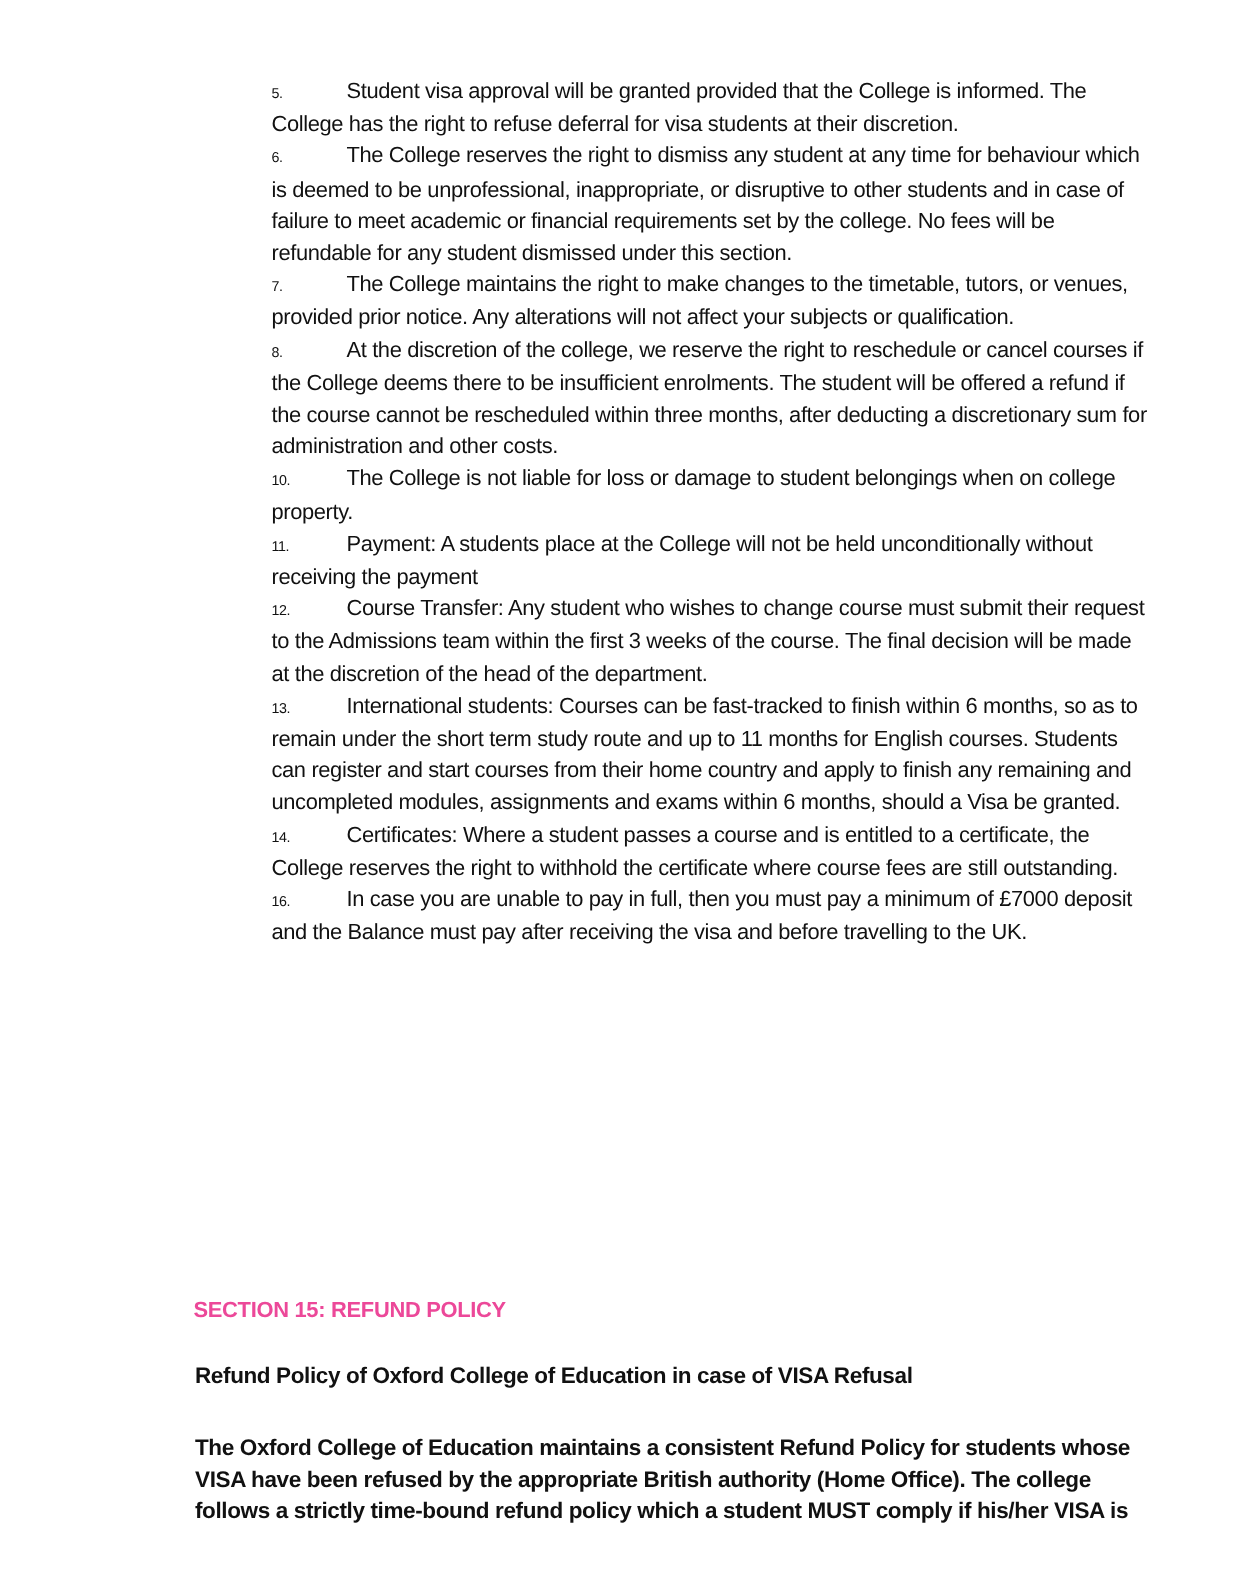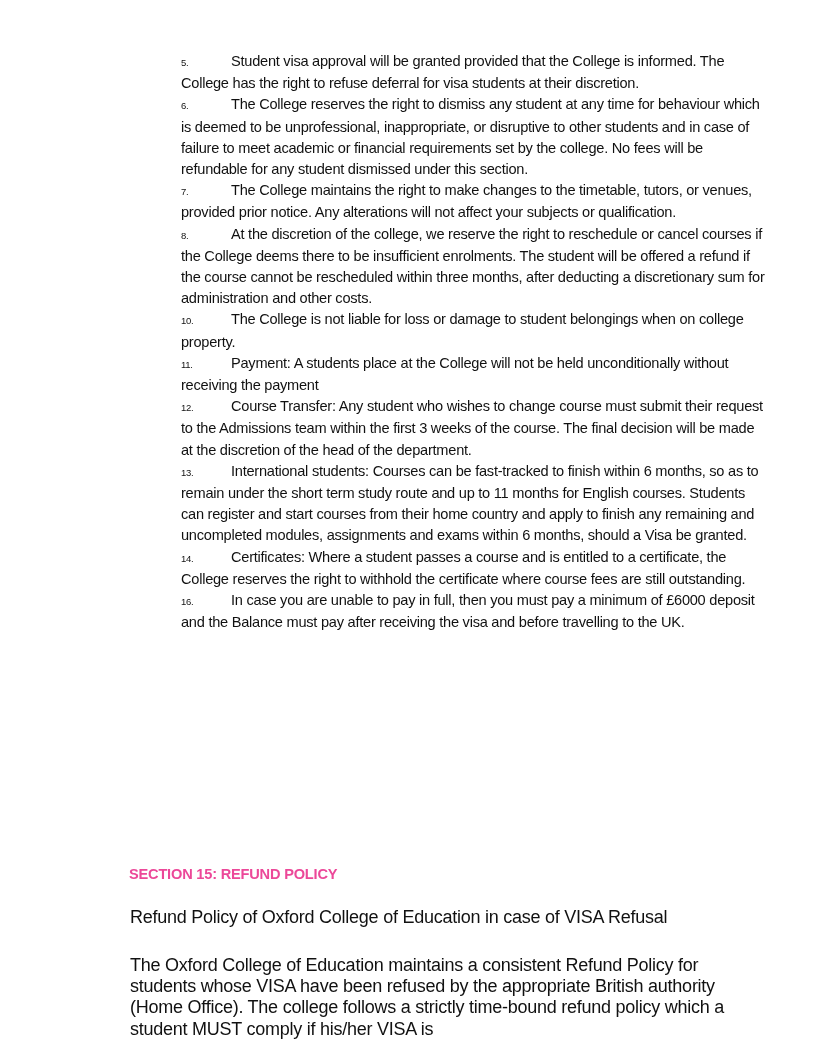--- a/index.html
+++ b/index.html
@@ -17,38 +17,38 @@
     display: inline-block; width: 50px; font-size: 9.5px;
     vertical-align: baseline;
   }
   .section-heading {
     position: absolute; left: 98px; top: 866px;
     font-size: 14.6px; font-weight: bold; color: #ec4899;
     letter-spacing: -0.2px;
   }
   .para {
     position: absolute; left: 99px; width: 635px;
-    font-size: 18px; line-height: 21.2px; letter-spacing: -0.25px;
+    font-size: 15px; line-height: 21.2px; letter-spacing: -0.25px; font-weight: bold;
   }
   .p1 { top: 907px; }
   .p2 { top: 955px; }
 </style>
 </head>
 <body>
 
 <div class="page">
   <div class="list">
     <p class="item"><span class="num">5.</span><span>Student visa approval will be granted provided that the College is informed. The College has the right to refuse deferral for visa students at their discretion.</span></p>
     <p class="item"><span class="num">6.</span><span>The College reserves the right to dismiss any student at any time for behaviour which is deemed to be unprofessional, inappropriate, or disruptive to other students and in case of failure to meet academic or financial requirements set by the college. No fees will be refundable for any student dismissed under this section.</span></p>
     <p class="item"><span class="num">7.</span><span>The College maintains the right to make changes to the timetable, tutors, or venues, provided prior notice. Any alterations will not affect your subjects or qualification.</span></p>
     <p class="item"><span class="num">8.</span><span>At the discretion of the college, we reserve the right to reschedule or cancel courses if the College deems there to be insufficient enrolments. The student will be offered a refund if the course cannot be rescheduled within three months, after deducting a discretionary sum for administration and other costs.</span></p>
     <p class="item"><span class="num">10.</span><span>The College is not liable for loss or damage to student belongings when on college property.</span></p>
     <p class="item"><span class="num">11.</span><span>Payment: A students place at the College will not be held unconditionally without receiving the payment</span></p>
     <p class="item"><span class="num">12.</span><span>Course Transfer: Any student who wishes to change course must submit their request to the Admissions team within the first 3 weeks of the course. The final decision will be made at the discretion of the head of the department.</span></p>
     <p class="item"><span class="num">13.</span><span>International students: Courses can be fast-tracked to finish within 6 months, so as to remain under the short term study route and up to 11 months for English courses. Students can register and start courses from their home country and apply to finish any remaining and uncompleted modules, assignments and exams within 6 months, should a Visa be granted.</span></p>
     <p class="item"><span class="num">14.</span><span>Certificates: Where a student passes a course and is entitled to a certificate, the College reserves the right to withhold the certificate where course fees are still outstanding.</span></p>
-    <p class="item"><span class="num">16.</span><span>In case you are unable to pay in full, then you must pay a minimum of £6000 deposit and the Balance must pay after receiving the visa and before travelling to the UK.</span></p>
+    <p class="item"><span class="num">16.</span><span>In case you are unable to pay in full, then you must pay a minimum of £7000 deposit and the Balance must pay after receiving the visa and before travelling to the UK.</span></p>
   </div>
 
   <div class="section-heading">SECTION 15: REFUND POLICY</div>
   <div class="para p1">Refund Policy of Oxford College of Education in case of VISA Refusal</div>
   <div class="para p2">The Oxford College of Education maintains a consistent Refund Policy for students whose VISA have been refused by the appropriate British authority (Home Office). The college follows a strictly time-bound refund policy which a student MUST comply if his/her VISA is</div>
 </div>
 
 </body></html>

